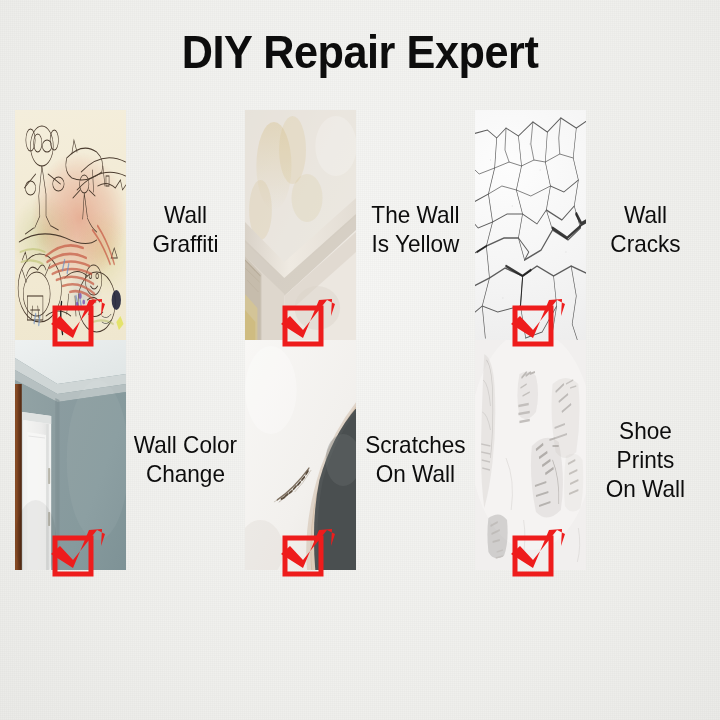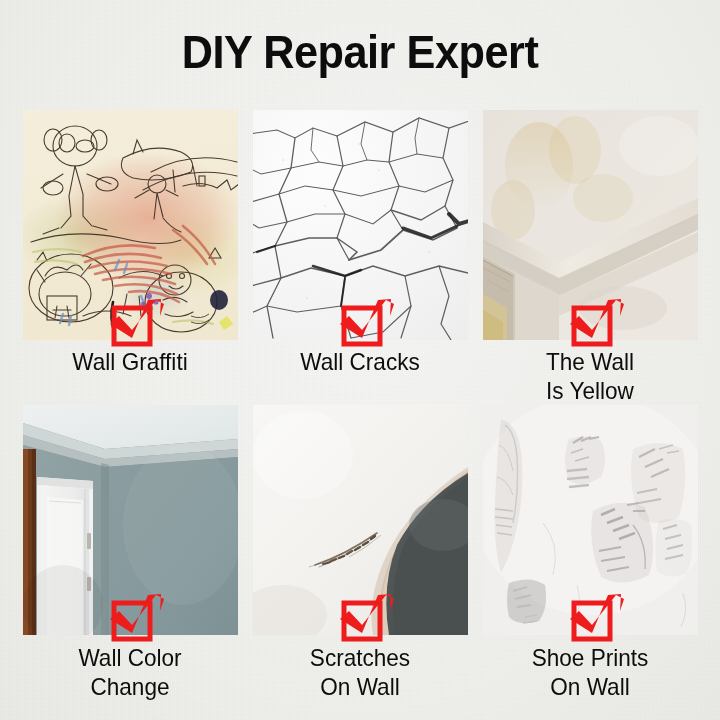--- a/index.html
+++ b/index.html
@@ -56,21 +56,21 @@
     display: grid;
     grid-template-columns: 230px 230px 230px;
     grid-template-rows: auto auto;
     column-gap: 0;
     row-gap: 0;
   }
 
   .cell {
     width: 230px;
     display: flex;
-    flex-direction: column;
+    flex-direction: row;
     align-items: center;
   }
 
   .thumb-wrap {
     position: relative;
     width: 215px;
     height: 230px;
     margin: 0 auto;
   }
 
@@ -246,20 +246,71 @@
       <svg class="check-badge" viewBox="0 0 58 58">
         <rect x="6" y="14" width="36" height="36" fill="none" stroke="#ee1c1c" stroke-width="5"></rect>
         <path d="M2 30 L11 22 L24 36 L48 6 L56 10 L52 22 L53 5 L40 6 L24 44 Z" fill="#ee1c1c"></path>
       </svg>
     </div>
     <div class="caption">Wall Graffiti</div>
   </div>
 
   <div class="cell">
     <div class="thumb-wrap">
+      <div class="thumb art-yellow">
+        <svg class="ysvg" viewBox="0 0 215 230" preserveAspectRatio="none">
+          <defs>
+            <linearGradient id="ywUpper" x1="0" y1="0" x2="1" y2="1">
+              <stop offset="0" stop-color="#e4ded6"></stop>
+              <stop offset="0.5" stop-color="#ece7e0"></stop>
+              <stop offset="1" stop-color="#f0ece6"></stop>
+            </linearGradient>
+            <linearGradient id="ywLedge" x1="0" y1="0" x2="1" y2="0">
+              <stop offset="0" stop-color="#d9d2c8"></stop>
+              <stop offset="0.4" stop-color="#efeae2"></stop>
+              <stop offset="1" stop-color="#e3ddd4"></stop>
+            </linearGradient>
+            <linearGradient id="ywStain" x1="0" y1="0" x2="0" y2="1">
+              <stop offset="0" stop-color="#d6c08a" stop-opacity="0.55"></stop>
+              <stop offset="1" stop-color="#d6c08a" stop-opacity="0"></stop>
+            </linearGradient>
+          </defs>
+          <rect x="0" y="0" width="215" height="230" fill="url(#ywUpper)"></rect>
+          <path d="M0 120 L74 156 L215 96 L215 0 L0 0 Z" fill="#eae5de" opacity="0.55"></path>
+          <ellipse cx="56" cy="56" rx="34" ry="44" fill="url(#ywStain)" opacity="0.7"></ellipse>
+          <ellipse cx="92" cy="40" rx="26" ry="34" fill="#d4bd86" opacity="0.22"></ellipse>
+          <ellipse cx="120" cy="88" rx="30" ry="24" fill="#cfb87f" opacity="0.16"></ellipse>
+          <ellipse cx="30" cy="100" rx="22" ry="30" fill="#d2ba80" opacity="0.2"></ellipse>
+          <path d="M0 112 L76 152 L215 88 L215 106 L76 170 L0 132 Z" fill="url(#ywLedge)"></path>
+          <path d="M0 130 L76 168 L215 104 L215 120 L76 186 L0 150 Z" fill="#cfc8bd" opacity="0.8"></path>
+          <path d="M0 146 L76 184 L76 230 L0 230 Z" fill="#ded7cd"></path>
+          <path d="M0 146 L32 164 L32 230 L0 230 Z" fill="#cfc7ba"></path>
+          <path d="M0 150 L30 166 L30 230 L0 230 Z" fill="#bfb4a3" opacity="0.6"></path>
+          <path d="M0 184 L24 198 L24 230 L0 230 Z" fill="#d8c78e" opacity="0.7"></path>
+          <path d="M0 200 L20 212 L20 230 L0 230 Z" fill="#cdb97a" opacity="0.75"></path>
+          <path d="M76 186 L215 122 L215 230 L76 230 Z" fill="#ece7e0"></path>
+          <path d="M76 186 L215 122 L215 142 L76 206 Z" fill="#ded7cd" opacity="0.8"></path>
+          <ellipse cx="140" cy="198" rx="44" ry="22" fill="#d9d2c7" opacity="0.4"></ellipse>
+          <path d="M0 150 L30 166" stroke="#a89b86" stroke-width="1.4" fill="none" opacity="0.6"></path>
+          <path d="M0 158 L28 172" stroke="#b5a894" stroke-width="1" fill="none" opacity="0.5"></path>
+          <path d="M4 170 L26 182" stroke="#b5a894" stroke-width="0.9" fill="none" opacity="0.45"></path>
+          <ellipse cx="176" cy="36" rx="40" ry="30" fill="#ffffff" opacity="0.22"></ellipse>
+        </svg>
+      </div>
+      <svg class="check-badge" viewBox="0 0 58 58">
+        <rect x="6" y="14" width="36" height="36" fill="none" stroke="#ee1c1c" stroke-width="5"></rect>
+        <path d="M2 30 L11 22 L24 36 L48 6 L56 10 L52 22 L53 5 L40 6 L24 44 Z" fill="#ee1c1c"></path>
+      </svg>
+    </div>
+    <div class="caption">The Wall
+Is Yellow</div>
+  </div>
+
+  <div class="cell">
+    <div class="thumb-wrap">
       <div class="thumb art-cracks">
         <svg class="csvg" viewBox="0 0 215 230" preserveAspectRatio="none">
           <g stroke="#5d5d5d" fill="none" stroke-linecap="round">
             <path d="M-4 24 L24 20 L42 28 L60 18 L84 26" stroke-width="1.1"></path>
             <path d="M84 26 L112 12 L140 22 L166 8 L196 18 L219 10" stroke-width="1.2"></path>
             <path d="M42 28 L38 58 L26 84 L34 112 L22 136 L28 168 L14 196 L20 228" stroke-width="1.3"></path>
             <path d="M84 26 L90 56 L80 80 L92 104 L84 128 L96 150" stroke-width="1.2"></path>
             <path d="M140 22 L136 52 L146 76 L138 100 L150 120" stroke-width="1.2"></path>
             <path d="M196 18 L190 48 L200 70 L192 96 L204 118" stroke-width="1.2"></path>
             <path d="M38 58 L8 64 L-4 58" stroke-width="1"></path>
@@ -308,71 +359,20 @@
         </svg>
       </div>
       <svg class="check-badge" viewBox="0 0 58 58">
         <rect x="6" y="14" width="36" height="36" fill="none" stroke="#ee1c1c" stroke-width="5"></rect>
         <path d="M2 30 L11 22 L24 36 L48 6 L56 10 L52 22 L53 5 L40 6 L24 44 Z" fill="#ee1c1c"></path>
       </svg>
     </div>
     <div class="caption">Wall Cracks</div>
   </div>
 
-  <div class="cell">
-    <div class="thumb-wrap">
-      <div class="thumb art-yellow">
-        <svg class="ysvg" viewBox="0 0 215 230" preserveAspectRatio="none">
-          <defs>
-            <linearGradient id="ywUpper" x1="0" y1="0" x2="1" y2="1">
-              <stop offset="0" stop-color="#e4ded6"></stop>
-              <stop offset="0.5" stop-color="#ece7e0"></stop>
-              <stop offset="1" stop-color="#f0ece6"></stop>
-            </linearGradient>
-            <linearGradient id="ywLedge" x1="0" y1="0" x2="1" y2="0">
-              <stop offset="0" stop-color="#d9d2c8"></stop>
-              <stop offset="0.4" stop-color="#efeae2"></stop>
-              <stop offset="1" stop-color="#e3ddd4"></stop>
-            </linearGradient>
-            <linearGradient id="ywStain" x1="0" y1="0" x2="0" y2="1">
-              <stop offset="0" stop-color="#d6c08a" stop-opacity="0.55"></stop>
-              <stop offset="1" stop-color="#d6c08a" stop-opacity="0"></stop>
-            </linearGradient>
-          </defs>
-          <rect x="0" y="0" width="215" height="230" fill="url(#ywUpper)"></rect>
-          <path d="M0 120 L74 156 L215 96 L215 0 L0 0 Z" fill="#eae5de" opacity="0.55"></path>
-          <ellipse cx="56" cy="56" rx="34" ry="44" fill="url(#ywStain)" opacity="0.7"></ellipse>
-          <ellipse cx="92" cy="40" rx="26" ry="34" fill="#d4bd86" opacity="0.22"></ellipse>
-          <ellipse cx="120" cy="88" rx="30" ry="24" fill="#cfb87f" opacity="0.16"></ellipse>
-          <ellipse cx="30" cy="100" rx="22" ry="30" fill="#d2ba80" opacity="0.2"></ellipse>
-          <path d="M0 112 L76 152 L215 88 L215 106 L76 170 L0 132 Z" fill="url(#ywLedge)"></path>
-          <path d="M0 130 L76 168 L215 104 L215 120 L76 186 L0 150 Z" fill="#cfc8bd" opacity="0.8"></path>
-          <path d="M0 146 L76 184 L76 230 L0 230 Z" fill="#ded7cd"></path>
-          <path d="M0 146 L32 164 L32 230 L0 230 Z" fill="#cfc7ba"></path>
-          <path d="M0 150 L30 166 L30 230 L0 230 Z" fill="#bfb4a3" opacity="0.6"></path>
-          <path d="M0 184 L24 198 L24 230 L0 230 Z" fill="#d8c78e" opacity="0.7"></path>
-          <path d="M0 200 L20 212 L20 230 L0 230 Z" fill="#cdb97a" opacity="0.75"></path>
-          <path d="M76 186 L215 122 L215 230 L76 230 Z" fill="#ece7e0"></path>
-          <path d="M76 186 L215 122 L215 142 L76 206 Z" fill="#ded7cd" opacity="0.8"></path>
-          <ellipse cx="140" cy="198" rx="44" ry="22" fill="#d9d2c7" opacity="0.4"></ellipse>
-          <path d="M0 150 L30 166" stroke="#a89b86" stroke-width="1.4" fill="none" opacity="0.6"></path>
-          <path d="M0 158 L28 172" stroke="#b5a894" stroke-width="1" fill="none" opacity="0.5"></path>
-          <path d="M4 170 L26 182" stroke="#b5a894" stroke-width="0.9" fill="none" opacity="0.45"></path>
-          <ellipse cx="176" cy="36" rx="40" ry="30" fill="#ffffff" opacity="0.22"></ellipse>
-        </svg>
-      </div>
-      <svg class="check-badge" viewBox="0 0 58 58">
-        <rect x="6" y="14" width="36" height="36" fill="none" stroke="#ee1c1c" stroke-width="5"></rect>
-        <path d="M2 30 L11 22 L24 36 L48 6 L56 10 L52 22 L53 5 L40 6 L24 44 Z" fill="#ee1c1c"></path>
-      </svg>
-    </div>
-    <div class="caption">The Wall
-Is Yellow</div>
-  </div>
-
   <div class="cell row2">
     <div class="thumb-wrap">
       <div class="thumb art-room">
         <svg class="rsvg" viewBox="0 0 215 230" preserveAspectRatio="none">
           <defs>
             <linearGradient id="wallL" x1="0" y1="0" x2="1" y2="0.4">
               <stop offset="0" stop-color="#92a3a5"></stop>
               <stop offset="1" stop-color="#8c9da0"></stop>
             </linearGradient>
             <linearGradient id="wallR" x1="0" y1="0" x2="1" y2="1">

